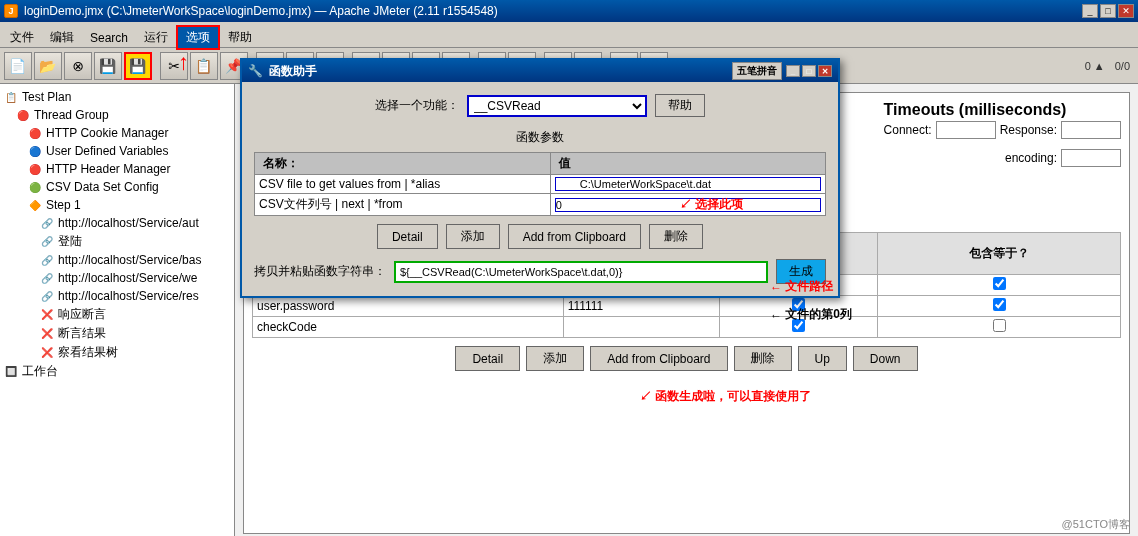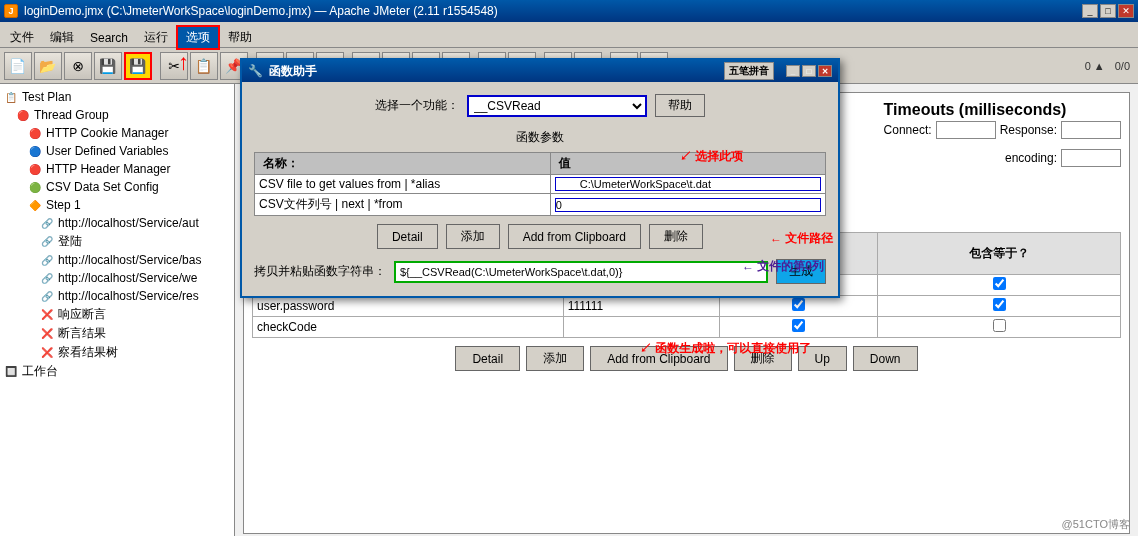--- a/index.html
+++ b/index.html
@@ -210,20 +210,21 @@
       font-size: 12px;
     }
 
     
     .annotation {
       position: absolute;
       color: red;
       font-size: 12px;
       font-weight: bold;
       white-space: nowrap;
+      margin-top: 48px;
     }
 
     
     .bottom-buttons {
       display: flex;
       justify-content: center;
       gap: 6px;
       margin-top: 8px;
     }
     .bottom-btn {
@@ -459,21 +460,21 @@
   </div>
 </div>
 
 <div class="dialog">
 
   <div class="dialog-title-bar">
     <div style="display:flex; align-items:center; gap:6px;">
       <span>🔧</span>
       <span>函数助手</span>
     </div>
-    <div style="display:flex; align-items:center; gap:12px;">
+    <div style="display:flex; align-items:center; gap:4px;">
       <span style="font-size:10px; background:#d4d0c8; color:#000; padding:1px 4px; border:1px solid #888;">五笔拼音</span>
       <div class="dialog-title-controls">
         <div class="dialog-btn-sm">_</div>
         <div class="dialog-btn-sm">□</div>
         <div class="dialog-btn-sm dialog-btn-close">✕</div>
       </div>
     </div>
   </div>
 
   <div class="dialog-content">
@@ -525,21 +526,21 @@
     </div>
   </div>
 </div>
 
 <div class="annotation" style="top: 148px; left: 680px; color: red;">
   ↙ 选择此项
 </div>
 <div class="annotation" style="top: 230px; left: 770px; color: red;">
   ← 文件路径
 </div>
-<div class="annotation" style="top: 258px; left: 742px; color: #4c1d95;">
+<div class="annotation" style="top: 258px; left: 770px; color: #000000;">
   ← 文件的第0列
 </div>
 <div class="annotation" style="top: 340px; left: 640px; color: red;">
   ↙ 函数生成啦，可以直接使用了
 </div>
 
 <div style="position:absolute; top:52px; left:178px; color:red; font-size:22px; font-weight:bold; transform:rotate(180deg);">↓</div>
 
 <div class="watermark">@51CTO博客</div>
 

